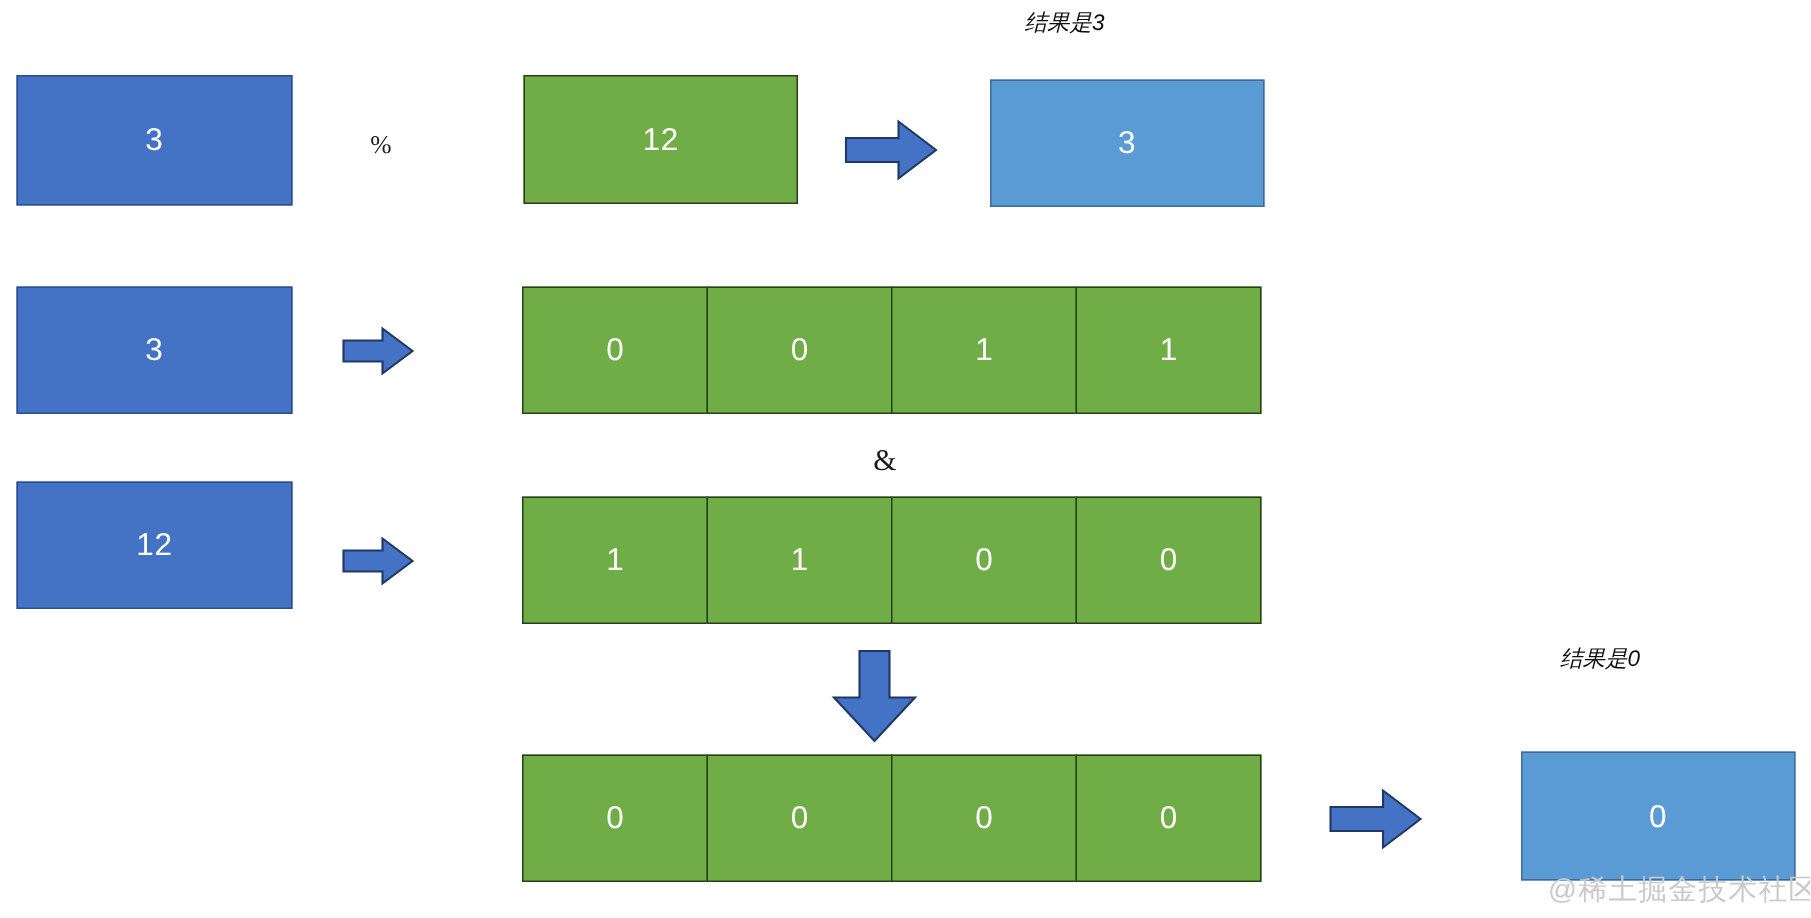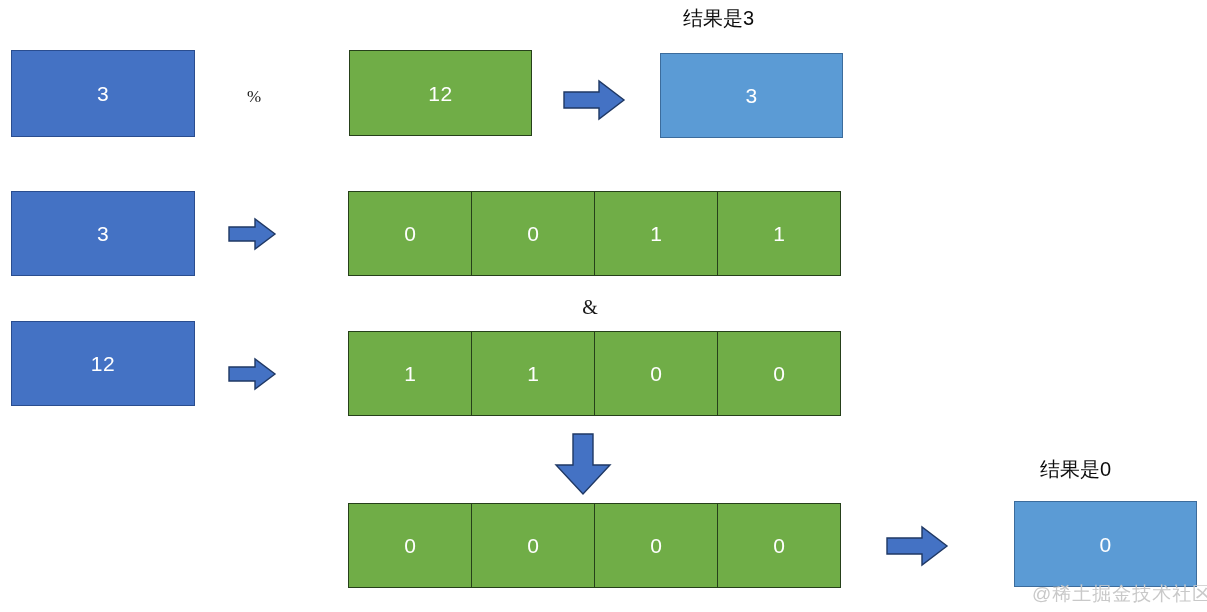--- a/index.html
+++ b/index.html
@@ -61,24 +61,25 @@
     color: #1a1a1a;
     font-size: 17px;
     font-family: "Liberation Serif", "DejaVu Serif", serif;
     line-height: 1;
     user-select: none;
     text-align: center;
   }
   .caption {
     position: absolute;
     color: #0d0d0d;
-    font-size: 20px;
+    font-size: 15px;
     line-height: 1;
     white-space: nowrap;
     user-select: none;
+    font-style: italic;
   }
   .arrow-right {
     position: absolute;
     overflow: visible;
   }
   .arrow-down {
     position: absolute;
     overflow: visible;
   }
   .arrow-shape {
@@ -179,21 +180,21 @@
     <span>0</span>
   </div>
   <div class="cell" style="left:717px; top:503px; width:124px; height:85px;">
     <span>0</span>
   </div>
 
   <svg class="arrow-right" style="left:886px; top:526px;" width="62" height="40" viewBox="0 0 62 40">
     <polygon class="arrow-shape" points="1,12 36,12 36,1 61,20 36,39 36,28 1,28"></polygon>
   </svg>
 
-  <div class="caption" style="left:1040px; top:459px;">结果是0</div>
+  <div class="caption" style="left:1040px; top:432px;">结果是0</div>
 
   <div class="box box-blue-light" style="left:1014px; top:501px; width:183px; height:86px;">
     <span>0</span>
   </div>
 
   <div class="watermark" style="left:1032px; top:584px;">@稀土掘金技术社区</div>
 
 </div>
 
 </body></html>

